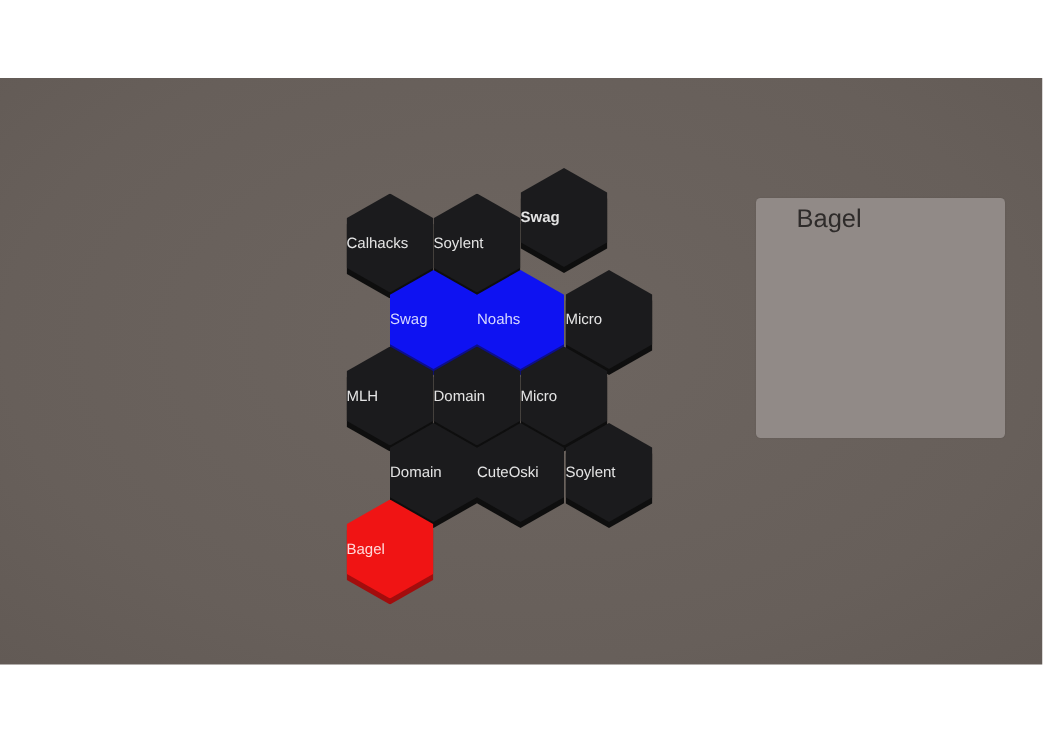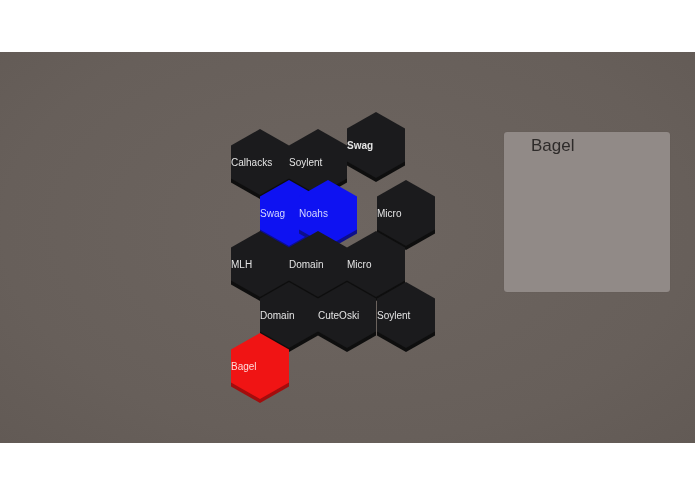--- a/index.html
+++ b/index.html
@@ -88,21 +88,21 @@
           <span class="label">Swag</span>
         </div>
     </div>
 
     <div class="hex blue" style="left:260px; top:128px;">
       <div class="shadow"></div>
       <div class="face">
           <span class="label">Swag</span>
         </div>
     </div>
-    <div class="hex blue" style="left:299px; top:128px;">
+    <div class="hex blue" style="left:318px; top:128px;">
       <div class="shadow"></div>
       <div class="face">
           <span class="label">Noahs</span>
         </div>
     </div>
     <div class="hex" style="left:377px; top:128px;">
       <div class="shadow"></div>
       <div class="face">
           <span class="label">Micro</span>
         </div>

